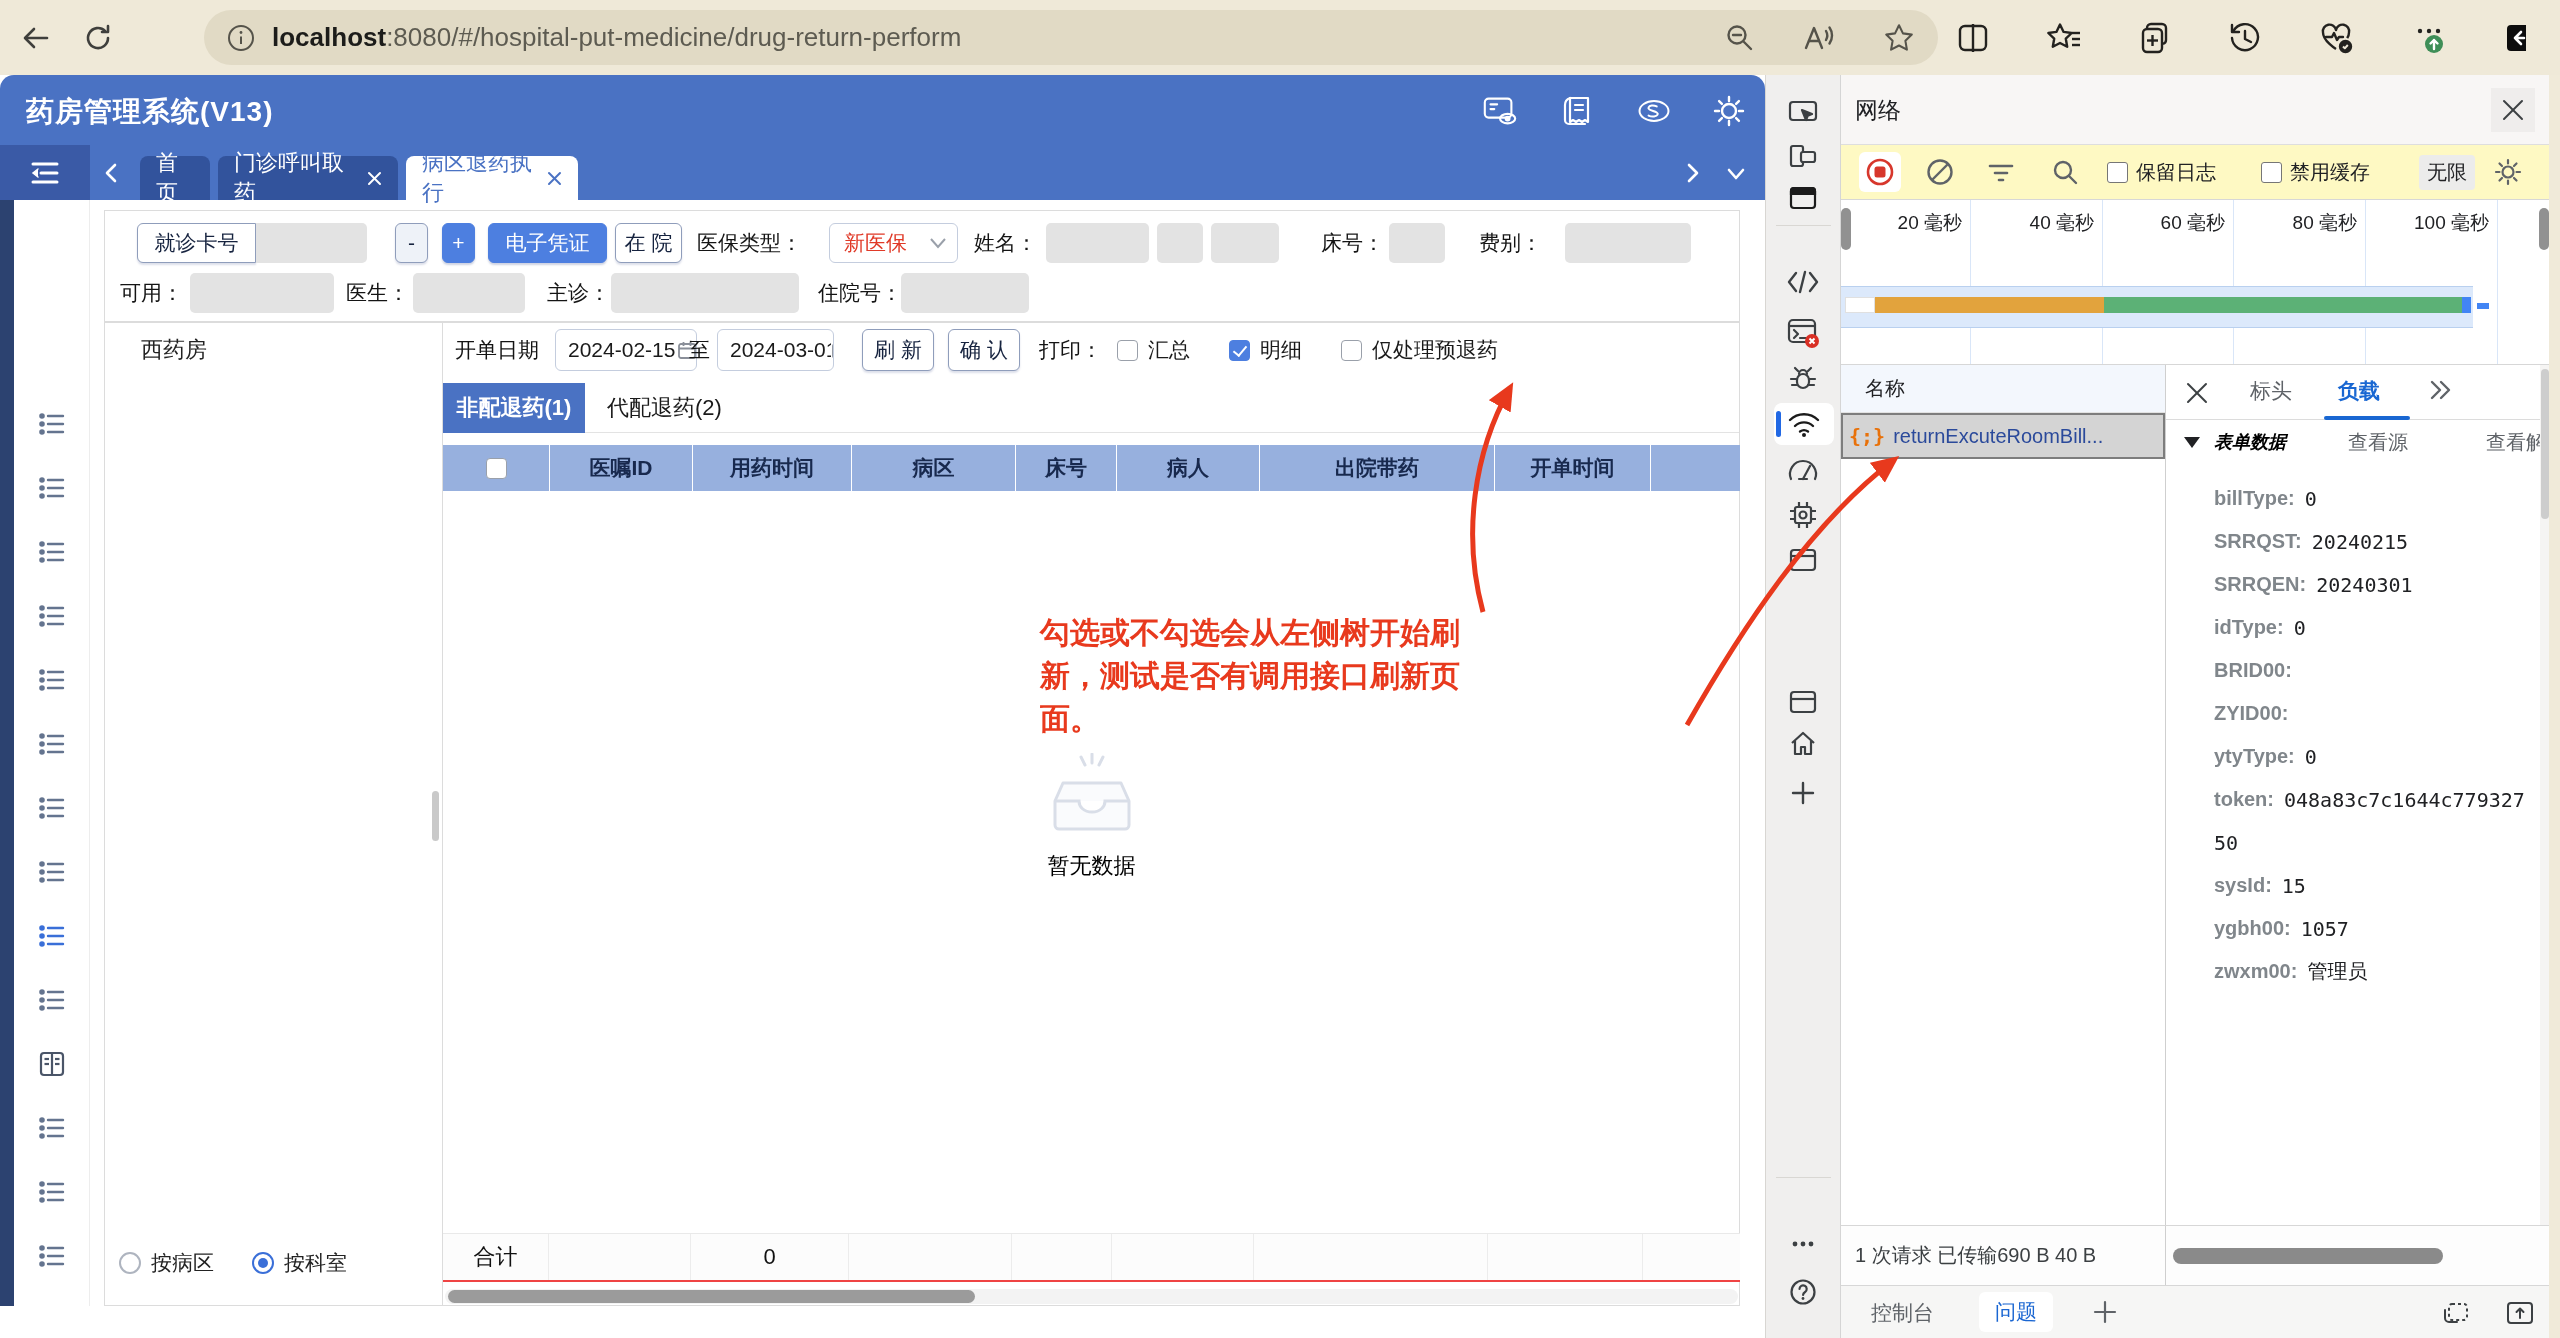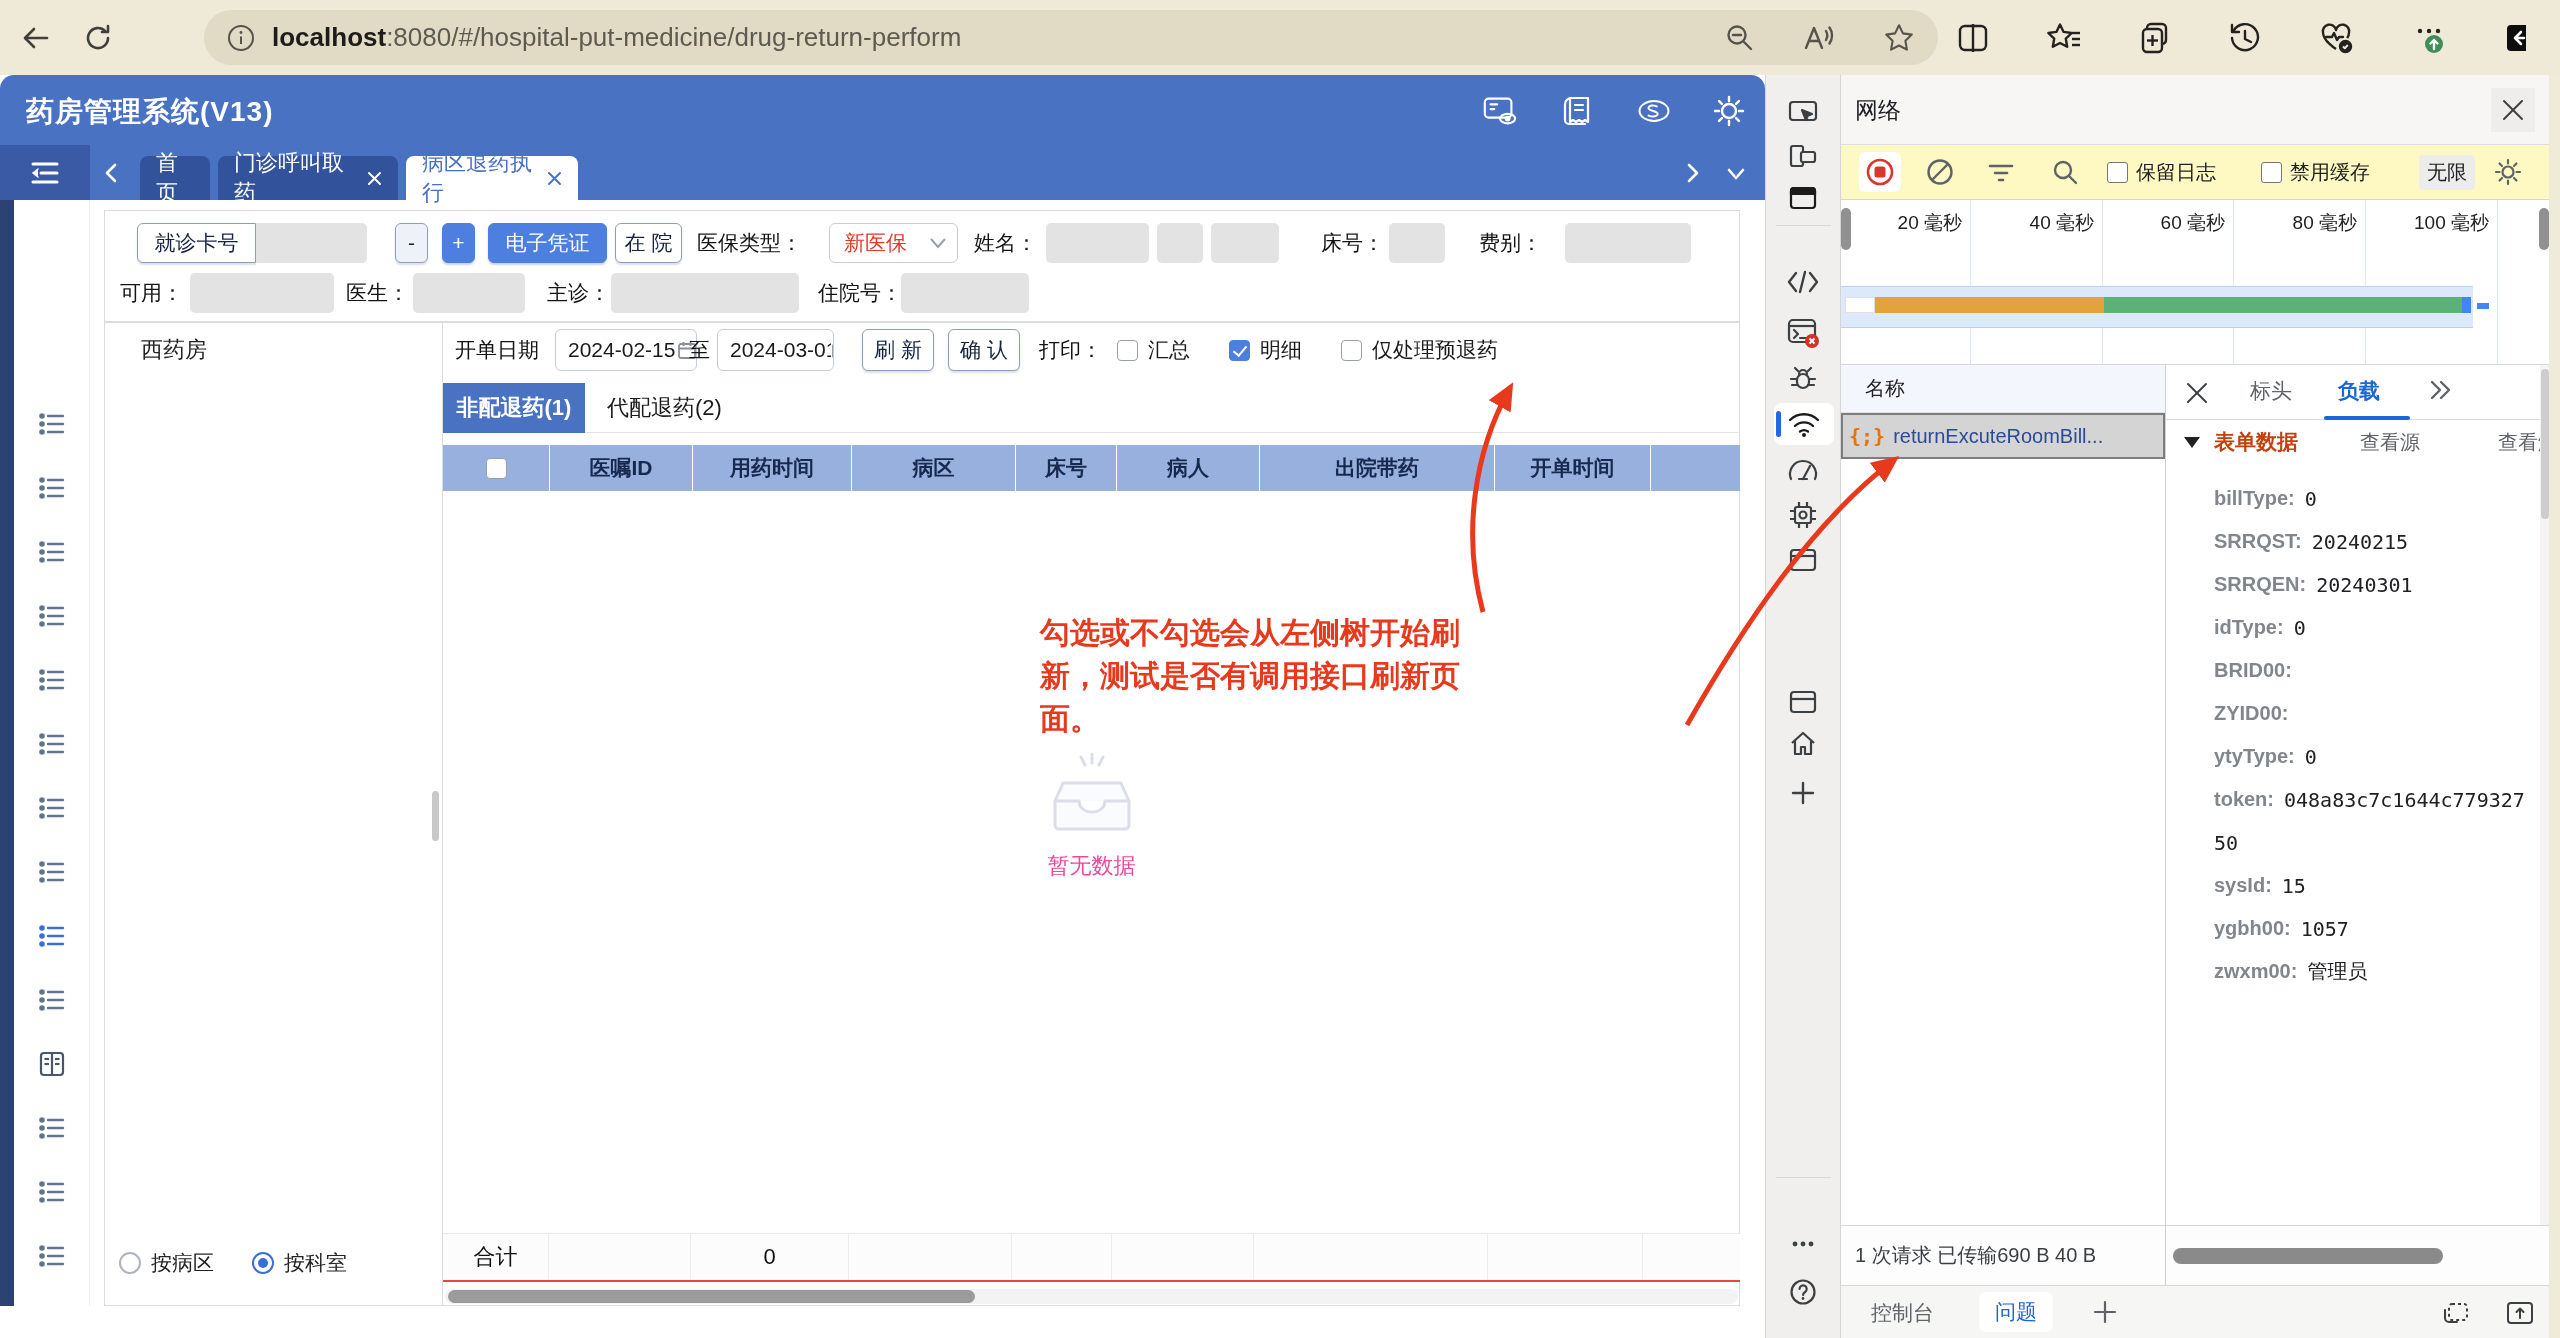--- a/index.html
+++ b/index.html
@@ -67,21 +67,21 @@
   .subtabs { position:absolute; left:0; top:60px; width:100%; height:50px; border-bottom:1px solid #e3e3e3; }
   .subtab { position:absolute; top:0; height:50px; display:flex; align-items:center; justify-content:center; font-size:22px; cursor:pointer; }
   .subtab.active { background:#4a72c3; color:#fff; font-weight:700; width:142px; left:0; }
   .subtab.idle { color:#1a1a1a; left:152px; padding:0 12px; }
 
   .gridhead { position:absolute; left:0; top:122px; width:1297px; height:46px; display:grid; grid-template-columns:106px 142px 158px 163px 100px 142px 234px 155px auto; gap:1px; background:#fff; }
   .gridhead .th { background:#97b0de; color:#18294e; font-weight:700; font-size:21px; display:flex; align-items:center; justify-content:center; }
   .gridfoot { position:absolute; left:0; top:910px; width:1297px; height:49px; display:grid; grid-template-columns:106px 142px 158px 163px 100px 142px 234px 155px auto; border-top:1px solid #e9e9e9; border-bottom:2px solid #ef4444; background:#fcfcfc; }
   .gridfoot .td { border-right:1px solid #ececec; display:flex; align-items:center; justify-content:center; font-size:22px; color:#111; }
   .empty-wrap { position:absolute; left:0; top:430px; width:1297px; display:flex; flex-direction:column; align-items:center; gap:14px; }
-  .empty-text { font-size:22px; color:#ec4899; }
+  .empty-text { font-size:22px; color:#000000; }
   .hscroll { position:absolute; left:2px; top:966px; width:1293px; height:15px; background:#f3f3f3; border-radius:8px; }
   .hscroll .thumb { position:absolute; left:3px; top:1px; width:527px; height:13px; background:#9b9b9b; border-radius:7px; }
 
   
   .annotation { position:absolute; left:1040px; top:612px; width:704px; color:#e8391d; font-size:30px; font-weight:700; line-height:1.43; text-align:left; white-space:pre-line; z-index:60; }
   .arrows { position:absolute; left:0; top:0; width:2560px; height:1338px; z-index:59; pointer-events:none; }
 
   
   .activity { position:absolute; left:1765px; top:75px; width:75px; height:1263px; background:#f0efee; border-left:1px solid #d8d6d2; }
   .act-ic { position:absolute; left:14px; width:46px; height:42px; display:flex; align-items:center; justify-content:center; cursor:pointer; }
@@ -118,21 +118,21 @@
 
   .dt-payload { position:absolute; left:325px; top:0; width:384px; height:100%; overflow:hidden; }
   .pay-tabs { position:absolute; left:0; top:0; width:100%; height:55px; border-bottom:1px solid #dcdcdc; }
   .pay-x { position:absolute; left:16px; top:13px; width:30px; height:30px; cursor:pointer; }
   .ptab { position:absolute; top:12px; font-size:21px; cursor:pointer; }
   .ptab.idle { color:#5f6368; }
   .ptab.active { color:#1967d2; font-weight:700; }
   .ptab-underline { position:absolute; left:158px; top:51px; width:86px; height:4px; background:#1967d2; border-radius:2px; }
   .pay-section { position:absolute; left:0; top:55px; width:100%; height:44px; display:flex; align-items:center; white-space:nowrap; }
   .tri { width:0; height:0; border-left:8px solid transparent; border-right:8px solid transparent; border-top:11px solid #202124; margin:0 14px 0 18px; }
-  .sec-title { font-size:21px; font-weight:700; color:#c2410c; }
+  .sec-title { font-size:18px; font-weight:700; color:#000000;font-style:italic; }
   .sec-link { font-size:20px; color:#5f6368; cursor:pointer; }
   .pay-rows { position:absolute; left:0; top:99px; width:100%; padding-top:13px; }
   .prow { height:43px; padding-left:48px; display:flex; align-items:center; white-space:nowrap; overflow:hidden; }
   .pkey { font-size:20px; font-weight:700; color:#80868b; }
   .pval { font-size:20px; color:#202124; font-family:"DejaVu Sans Mono", monospace; margin-left:10px; }
   .pay-scroll { position:absolute; right:0; top:0; width:10px; height:100%; background:#f5f4f3; }
   .pay-scroll .thumb { position:absolute; left:1px; top:4px; width:8px; height:150px; background:#cdcdcd; border-radius:4px; }
 
   .dt-status { position:absolute; left:0; top:1150px; width:100%; height:60px; border-top:1px solid #d7d7d7; background:#fdfdfd; }
   .status-left { position:absolute; left:0; top:0; width:325px; height:100%; border-right:1px solid #cfcfcf; display:flex; align-items:center; padding-left:14px; font-size:20px; color:#3c4043; white-space:nowrap; overflow:hidden; }

